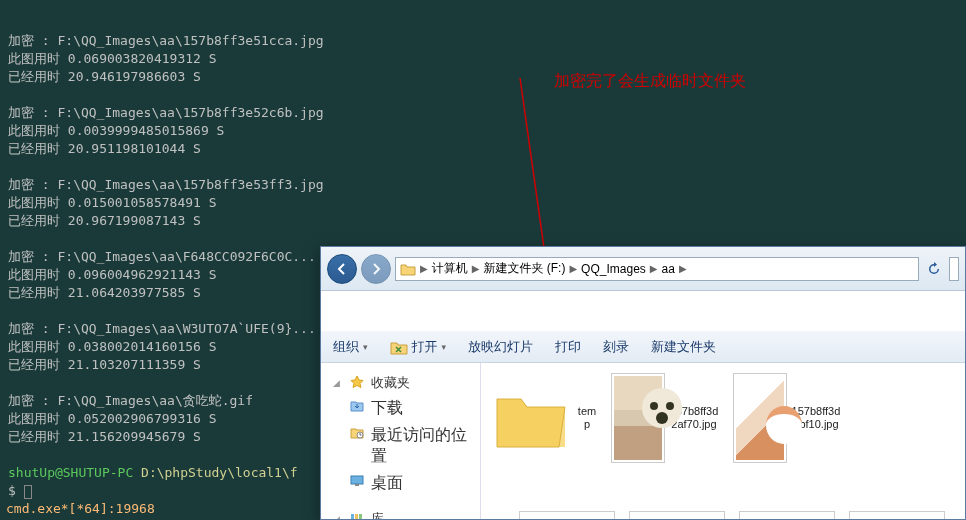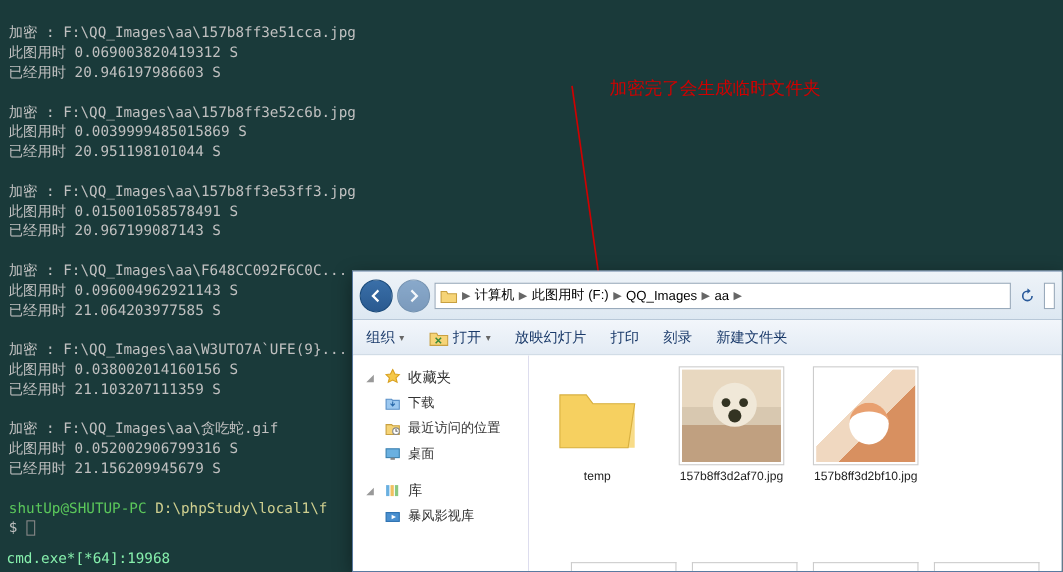--- a/index.html
+++ b/index.html
@@ -1,54 +1,54 @@
 <!DOCTYPE html>
 <html><head>
 <meta charset="utf-8">
 <style>
 * { margin: 0; padding: 0; box-sizing: border-box; }
 body { width: 966px; height: 520px; overflow: hidden; font-family: "Microsoft YaHei", sans-serif; position: relative; background: #1a3a3a; }
 
-.terminal { position: absolute; top: 0; left: 0; width: 966px; height: 520px; background: #1a3a3a; color: #c0c0c0; font-family: "Consolas", "SimSun", monospace; font-size: 13px; padding: 4px 8px; line-height: 18px; white-space: pre; }
+.terminal { position: absolute; top: 0; left: 0; width: 966px; height: 520px; background: #1a3a3a; color: #c0c0c0; font-family: "Consolas", "SimSun", monospace; font-size: 13px; padding: 14px 8px; line-height: 18px; white-space: pre; }
 .terminal .prompt-user { color: #5bc85b; }
 .terminal .prompt-path { color: #d0d090; }
 .terminal .cursor { display: inline-block; width: 8px; height: 14px; border: 1px solid #888; vertical-align: middle; }
-.terminal .status { position: absolute; bottom: 2px; left: 6px; color: #86efac; font-size: 13px; }
+.terminal .status { position: absolute; bottom: 2px; left: 6px; color: #fdba74; font-size: 13px; }
 
 .annotation { position: absolute; top: 70px; left: 510px; color: #d00000; font-size: 16px; line-height: 22px; font-family: "SimSun", serif; z-index: 5; margin-left: 44px; }
 .arrow-svg { position: absolute; top: 72px; left: 460px; z-index: 4; pointer-events: none; }
 
 .explorer { position: absolute; top: 246px; left: 320px; width: 646px; height: 274px; background: #fff; border: 1px solid #5a7aa0; box-shadow: 0 4px 16px rgba(0,0,0,0.4); font-size: 12px; display: flex; flex-direction: column; z-index: 10; }
 
 .explorer-titlebar { height: 44px; background: linear-gradient(#eef3f8, #dde8f2); display: flex; align-items: center; padding: 0 6px; gap: 4px; border-bottom: 1px solid #b8c8d8; }
 .nav-btn { width: 30px; height: 30px; border-radius: 50%; background: linear-gradient(#3a6fa8, #2a5a90); color: #fff; display: flex; align-items: center; justify-content: center; font-size: 16px; border: 1px solid #1a4a7a; }
 .nav-btn.disabled { opacity: 0.55; }
 .addr-bar { flex: 1; height: 24px; background: #fff; border: 1px solid #9ab; display: flex; align-items: center; padding: 0 4px; gap: 2px; font-size: 12px; }
 .folder-icon-sm { width: 16px; height: 14px; display: inline-block; }
 .folder-icon-sm svg { width: 100%; height: 100%; }
 .crumb-sep { color: #666; padding: 0 2px; font-size: 10px; }
 .refresh-btn { width: 22px; height: 22px; display: flex; align-items: center; justify-content: center; color: #2a5a9a; }
 .search-box { width: 10px; height: 24px; background: #fff; border: 1px solid #9ab; }
 
-.explorer-toolbar { height: 32px; background: linear-gradient(#f2f6fb, #e3ebf4); display: flex; align-items: center; padding: 0 12px; gap: 22px; border-bottom: 1px solid #c8d4e0; color: #1a3a6a; font-size: 13px; }
+.explorer-toolbar { height: 32px; background: linear-gradient(#f2f6fb, #e3ebf4); display: flex; align-items: center; padding: 0 12px; gap: 22px; border-bottom: 1px solid #c8d4e0; color: #1a3a6a; font-size: 13px; margin-top: 40px; }
 .tb-item { display: flex; align-items: center; gap: 4px; cursor: pointer; }
 .tb-chev { font-size: 9px; color: #666; }
 .open-icon { width: 18px; height: 16px; }
 
 .explorer-body { flex: 1; display: flex; overflow: hidden; }
 .sidebar { width: 160px; background: #fff; border-right: 1px solid #dde; padding: 8px 6px; overflow: hidden; }
 .sb-group { margin-bottom: 10px; }
 .sb-header { display: flex; align-items: center; gap: 6px; padding: 3px 0 3px 6px; font-size: 13px; color: #333; }
 .sb-header .tri { font-size: 9px; color: #999; width: 10px; display: inline-block; }
-.sb-item { display: flex; align-items: center; gap: 6px; padding: 3px 0 3px 22px; font-size: 12px; color: #333; }
+.sb-item { display: flex; gap: 6px; padding: 3px 0 3px 22px; font-size: 16px; color: #333; }
 .sb-icon { width: 16px; height: 16px; display: inline-flex; align-items: center; justify-content: center; }
 .star-icon svg, .lib-icon svg, .dl-icon svg, .folder-sm svg { width: 16px; height: 16px; }
 
 .content { flex: 1; background: #fff; padding: 10px 8px; display: flex; gap: 14px; align-items: flex-start; overflow: hidden; }
-.file-item { width: 108px; display: flex; flex-direction: column; align-items: center; gap: 4px; font-size: 11px; text-align: center; color: #222; }
+.file-item { width: 108px; display: flex; flex-direction: row; align-items: center; gap: 4px; font-size: 11px; text-align: center; color: #222; }
 .file-thumb { width: 96px; height: 90px; border: 1px solid #ccc; background: #fff; padding: 2px; display: flex; align-items: center; justify-content: center; }
 .folder-big svg { width: 80px; height: 72px; }
 .img-dog { width: 100%; height: 100%; background: linear-gradient(#e8d8c0 40%, #d8c8b0 40%, #d8c8b0 60%, #c0a080 60%); position: relative; }
 .img-dog::before { content: ""; position: absolute; top: 12px; left: 28px; width: 40px; height: 40px; background: #f0e8d8; border-radius: 50%; }
 .img-dog::after { content: ""; position: absolute; top: 26px; left: 36px; width: 8px; height: 8px; background: #332; border-radius: 50%; box-shadow: 16px 0 #332, 8px 12px 0 2px #332; }
 .img-cat1 { width: 100%; height: 100%; background: linear-gradient(135deg, #fff 40%, #f0d8c0 40%, #f0d8c0 60%, #d89060 60%); position: relative; }
 .img-cat1::after { content: ""; position: absolute; top: 30px; left: 30px; width: 36px; height: 30px; background: #fff; border-radius: 50%; border-top: 8px solid #e8a070; }
 .img-cat2 { width: 100%; height: 100%; background: #f4c8d0; position: relative; }
 .img-cat2::after { content: ""; position: absolute; top: 20px; left: 20px; width: 52px; height: 40px; background: #e89050; border-radius: 40% 40% 30% 30%; }
 .file-label { line-height: 13px; word-break: break-all; }
@@ -108,21 +108,21 @@
           <path d="M5 2 L10 7 L5 12" stroke="#fff" stroke-width="2" fill="none"></path>
         </svg>
     </div>
     <div class="addr-bar">
       <span class="folder-icon-sm"><svg viewBox="0 0 16 14">
             <path d="M1 3h5l1 2h8v8H1z" fill="#f6d477" stroke="#c8a040"></path>
           </svg></span>
       <span class="crumb-sep">▶</span>
       <span>计算机</span>
       <span class="crumb-sep">▶</span>
-      <span>此图用时 (F:)</span>
+      <span>新建文件夹 (F:)</span>
       <span class="crumb-sep">▶</span>
       <span>QQ_Images</span>
       <span class="crumb-sep">▶</span>
       <span>aa</span>
       <span class="crumb-sep">▶</span>
     </div>
     <div class="refresh-btn">
       <svg width="14" height="14" viewBox="0 0 14 14">
           <path d="M7 2a5 5 0 1 0 5 5h-1.5A3.5 3.5 0 1 1 7 3.5V5l3-2.5L7 0z" fill="#2a5a9a"></path>
         </svg>

